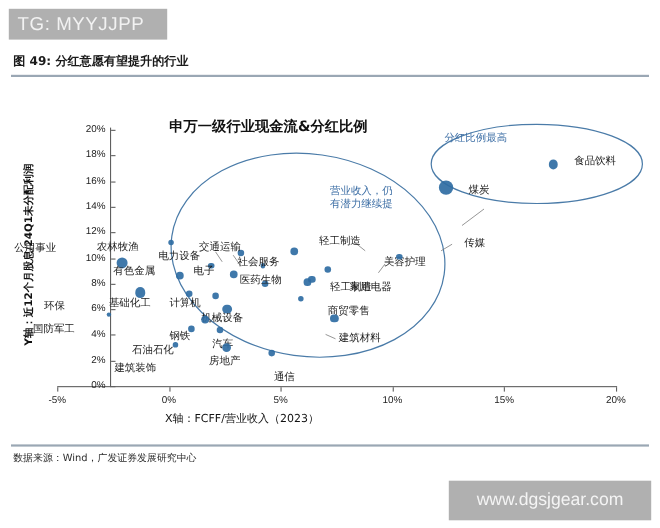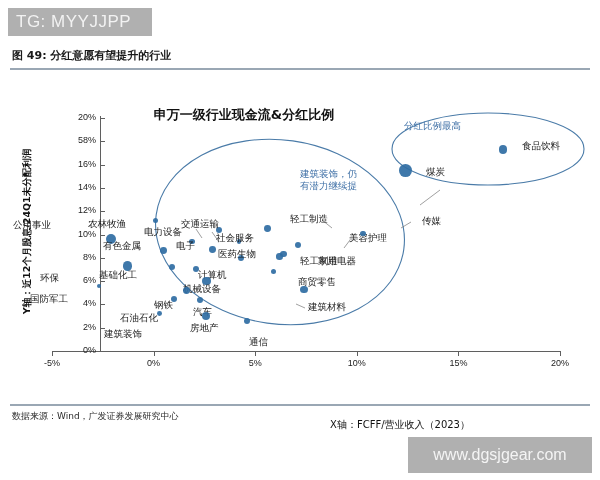--- a/index.html
+++ b/index.html
@@ -101,25 +101,24 @@
     width: 40px;
     top: 358px;
     font-family: "Liberation Sans", sans-serif;
   }
 
   
   .x-axis-title {
     position: absolute;
     left: 150px; top: 374px;
     width: 320px;
-    text-align: right;
+    text-align: left;
     font-size: 10px;
     color: #111;
     font-family: "DejaVu Sans", "Liberation Sans", sans-serif;
-    margin-top: 44px;
   }
   .y-axis-title {
     position: absolute;
     left: -58px; top: 225px;
     width: 170px;
     text-align: center;
     font-size: 9.5px;
     font-weight: bold;
     color: #111;
     transform: rotate(-90deg);
@@ -216,21 +215,21 @@
       <div class="ytick-label" style="left: 62px; top: 251.8px;">8%</div>
       <div class="tick-y" style="top: 234.5px;"></div>
       <div class="ytick-label" style="left: 62px; top: 228.5px;">10%</div>
       <div class="tick-y" style="top: 211.2px;"></div>
       <div class="ytick-label" style="left: 62px; top: 205.2px;">12%</div>
       <div class="tick-y" style="top: 187.9px;"></div>
       <div class="ytick-label" style="left: 62px; top: 181.9px;">14%</div>
       <div class="tick-y" style="top: 164.6px;"></div>
       <div class="ytick-label" style="left: 62px; top: 158.6px;">16%</div>
       <div class="tick-y" style="top: 141.3px;"></div>
-      <div class="ytick-label" style="left: 62px; top: 135.3px;">58%</div>
+      <div class="ytick-label" style="left: 62px; top: 135.3px;">18%</div>
       <div class="tick-y" style="top: 118px;"></div>
       <div class="ytick-label" style="left: 62px; top: 112px;">20%</div>
       <div class="tick-x" style="left: 52px;"></div>
       <div class="xtick-label" style="left: 32px;">-5%</div>
       <div class="tick-x" style="left: 153.6px;"></div>
       <div class="xtick-label" style="left: 133.6px;">0%</div>
       <div class="tick-x" style="left: 255.2px;"></div>
       <div class="xtick-label" style="left: 235.2px;">5%</div>
       <div class="tick-x" style="left: 356.8px;"></div>
       <div class="xtick-label" style="left: 336.8px;">10%</div>
@@ -267,21 +266,21 @@
       <div class="plabel" style="left: 88px; top: 218px;">农林牧渔</div>
       <div class="bubble" title="环保" style="left: 122.584px; top: 261.355px; width: 9.2px; height: 9.2px; background: rgb(47, 109, 163);"></div>
       <div class="plabel" style="left: 40px; top: 272px;">环保</div>
       <div class="bubble" title="国防军工" style="left: 96.536px; top: 283.56px; width: 4.4px; height: 4.4px; background: rgb(47, 109, 163);"></div>
       <div class="plabel" style="left: 30px; top: 293px;">国防军工</div>
       <div class="bubble" title="有色金属" style="left: 160.36px; top: 247.41px; width: 6.8px; height: 6.8px; background: rgb(47, 109, 163);"></div>
       <div class="plabel" style="left: 103px; top: 240px;">有色金属</div>
       <div class="bubble" title="基础化工" style="left: 168.888px; top: 264.12px; width: 6px; height: 6px; background: rgb(47, 109, 163);"></div>
       <div class="plabel" style="left: 99px; top: 269px;">基础化工</div>
       <div class="bubble" title="计算机" style="left: 193.272px; top: 266.45px; width: 6px; height: 6px; background: rgb(47, 109, 163);"></div>
-      <div class="plabel" style="left: 154px; top: 269px; margin-left: 44px;">计算机</div>
+      <div class="plabel" style="left: 154px; top: 269px;">计算机</div>
       <div class="bubble" title="电力设备" style="left: 189.408px; top: 238.69px; width: 5.6px; height: 5.6px; background: rgb(47, 109, 163);"></div>
       <div class="plabel" style="left: 144px; top: 226px;">电力设备</div>
       <div class="bubble" title="电子" style="left: 209.128px; top: 246.245px; width: 6.8px; height: 6.8px; background: rgb(47, 109, 163);"></div>
       <div class="plabel" style="left: 176px; top: 240px;">电子</div>
       <div class="bubble" title="交通运输" style="left: 215.624px; top: 226.84px; width: 6px; height: 6px; background: rgb(47, 109, 163);"></div>
       <div class="plabel" style="left: 181px; top: 218px;">交通运输</div>
       <div class="bubble" title="社会服务" style="left: 236.544px; top: 239.09px; width: 4.8px; height: 4.8px; background: rgb(47, 109, 163);"></div>
       <div class="plabel" style="left: 216px; top: 232px;">社会服务</div>
       <div class="bubble" title="医药生物" style="left: 237.976px; top: 254.8px; width: 6px; height: 6px; background: rgb(47, 109, 163);"></div>
       <div class="plabel" style="left: 218px; top: 248px;">医药生物</div>
@@ -313,20 +312,20 @@
       <div class="plabel" style="left: 318px; top: 255px;">家用电器</div>
       <div class="bubble" title="传媒" style="left: 360.096px; top: 230.535px; width: 5.6px; height: 5.6px; background: rgb(47, 109, 163);"></div>
       <div class="plabel" style="left: 422px; top: 215px; text-align: right;">传媒</div>
       <div class="bubble" title="煤炭" style="left: 399.168px; top: 164.025px; width: 12.8px; height: 12.8px; background: rgb(47, 109, 163);"></div>
       <div class="plabel" style="left: 426px; top: 166px; font-family: Liberation Serif, serif;">煤炭</div>
       <div class="bubble" title="食品饮料" style="left: 498.904px; top: 145.255px; width: 8.4px; height: 8.4px; background: rgb(47, 109, 163);"></div>
       <div class="plabel" style="left: 522px; top: 140px;">食品饮料</div>
     </div>
 
   <div class="annot" style="left:404px; top:120px;">分红比例最高</div>
-  <div class="annot" style="left:300px; top:168px;">建筑装饰，仍
+  <div class="annot" style="left:300px; top:168px;">营业收入，仍
 有潜力继续提</div>
 
   <div class="footer-rule"></div>
   <div class="source">数据来源：Wind，广发证券发展研究中心</div>
 
   <div class="bottom-watermark">www.dgsjgear.com</div>
 </div>
 
 </body></html>

